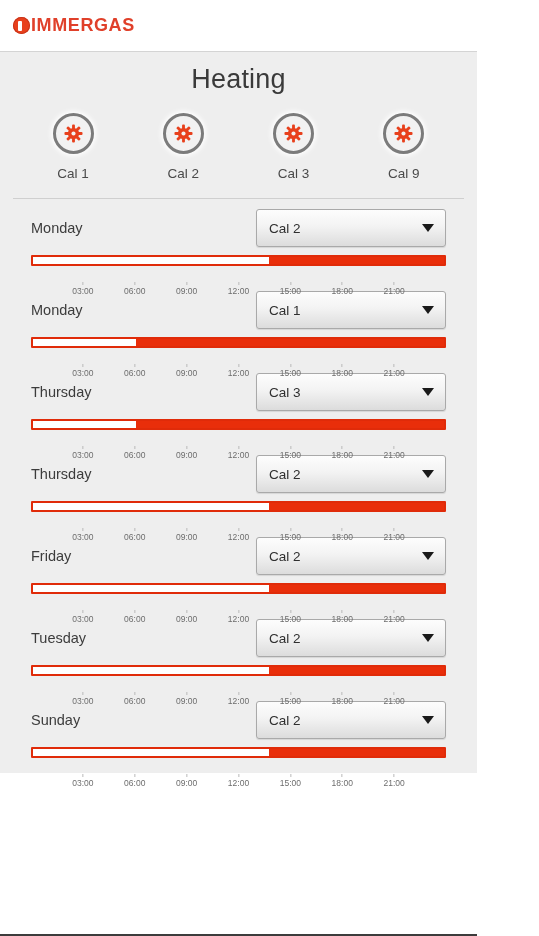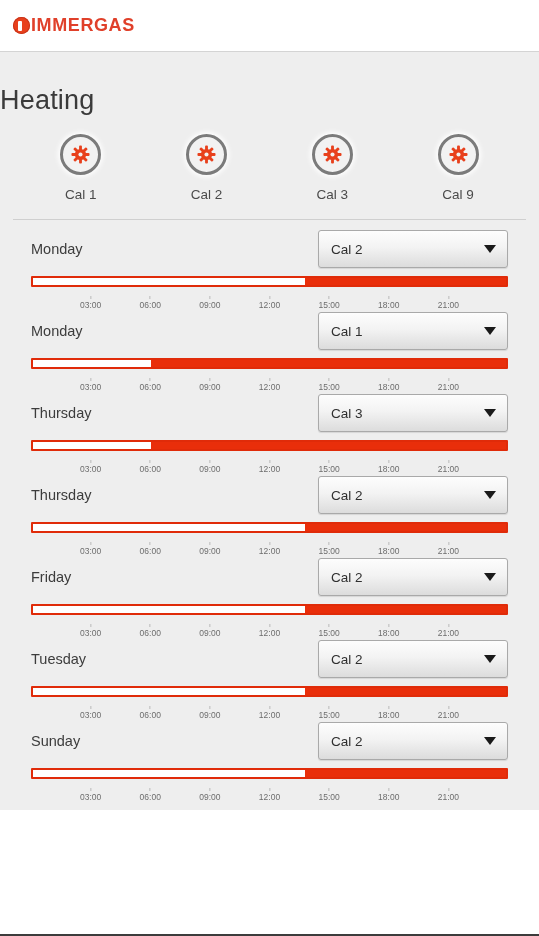--- a/index.html
+++ b/index.html
@@ -4,21 +4,21 @@
 <style>
   * { box-sizing: border-box; margin:0; padding:0; }
   html, body {
     width: 539px; height: 936px;
     background: #ffffff;
     font-family: "Liberation Sans", sans-serif;
     overflow: hidden;
   }
   .app {
     position: relative;
-    width: 539px; height: 936px;
+    width: 477px; height: 936px;
     background: #ffffff;
     display: flex; flex-direction: column;
   }
 
   
   .header {
     height: 52px;
     background: #ffffff;
     border-bottom: 1px solid #d4d4d4;
     display: flex; align-items: center;
@@ -53,25 +53,25 @@
   .body-area {
     flex: 1 1 auto;
     background: #eeeeee;
     position: relative;
     overflow: hidden;
     display: flex; flex-direction: column;
   }
   .content-grey { background:#eeeeee; }
 
   .page-title {
-    text-align: left;
+    text-align: center;
     font-size: 27px;
     color: #3a3a3a;
     font-weight: normal;
-    padding-top: 33px;
+    padding-top: 12px;
     padding-bottom: 4px;
     letter-spacing: 0.2px;
   }
 
   
   .cal-row {
     display: flex;
     justify-content: space-around;
     align-items: flex-start;
     padding: 14px 18px 0 18px;
@@ -97,21 +97,21 @@
     color: #4a4a4a;
   }
 
   .divider {
     height: 1px;
     background: #cfcfcf;
     margin: 17px 13px 0 13px;
   }
 
   
-  .days { padding: 0 0 16px 0; }
+  .days { padding: 0 0 0 0; }
   .day-row { padding: 0; }
   .day-head {
     display: flex;
     align-items: center;
     justify-content: space-between;
     padding: 10px 31px 8px 31px;
     min-height: 55px;
   }
   .day-name {
     font-size: 14.5px;
@@ -154,21 +154,21 @@
     top: 0; bottom: 0; right: 0;
     background: #e92e0a;
   }
   .ticks {
     position: relative;
     height: 15px;
     margin-top: 0px;
   }
   .tick {
     position: absolute;
-    top: 9px;
+    top: 16px;
     transform: translateX(-50%);
     display: flex; flex-direction: column; align-items: center;
   }
   .tick-mark {
     width: 1px; height: 3px;
     background: #b9b9b9;
   }
   .tick-label {
     font-size: 8.5px;
     color: #6d6d6d;

